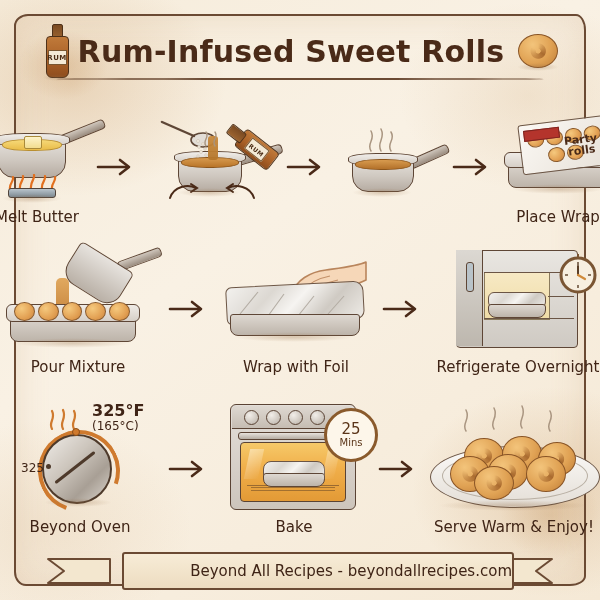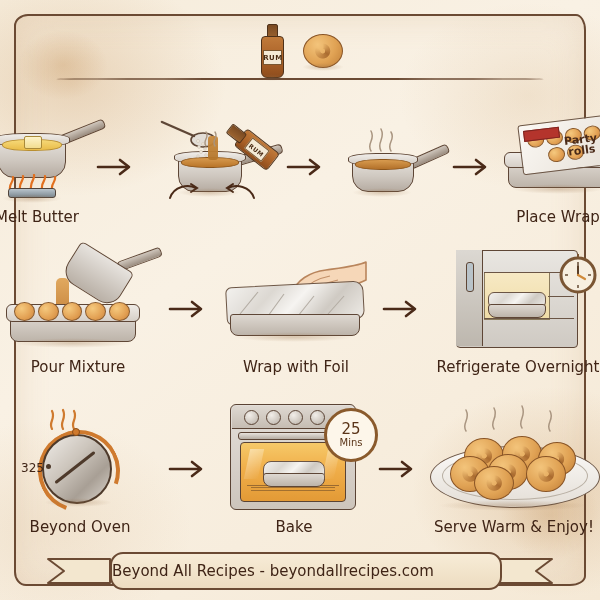--- a/index.html
+++ b/index.html
@@ -178,44 +178,45 @@
     display:flex;align-items:center;justify-content:center;
     font-size:7px;font-weight:700;color:#4a2c14;letter-spacing:.5px;
   }
 
   
   .steam{position:absolute;}
 
   
   .ribbon{position:absolute;left:46px;top:548px;width:508px;height:44px;}
   .ribbon-band{
-    position:absolute;left:64px;top:4px;width:388px;height:34px;
+    position:absolute;left:76px;top:4px;width:388px;height:34px;
     background:linear-gradient(180deg,#f7ecd7,#eddcc0);
-    border:2px solid #6b4a33;border-radius:13px;
-    display:flex;align-items:center;justify-content:flex-start;
+    border:2px solid #6b4a33;border-radius:3px;
+    display:flex;align-items:center;justify-content:flex-end;
   }
   .ribbon-text{font-size:15px;color:#3f2416;white-space:nowrap;}
   .ribbon-tail{position:absolute;top:10px;width:66px;height:26px;}
 </style>
 </head>
 <body>
 
 <div id="page">
 
   <div class="stain" style="left:18px;top:30px;width:90px;height:70px;background:radial-gradient(ellipse at center, rgba(196,146,88,0.30), rgba(196,146,88,0) 70%);"></div>
   <div class="stain" style="left:500px;top:470px;width:100px;height:90px;background:radial-gradient(ellipse at center, rgba(190,140,84,0.26), rgba(190,140,84,0) 70%);"></div>
   <div class="paper-edge"></div>
 
   <div class="header">
     <span style="display:inline-block;vertical-align:middle;position:relative;width:34px;height:58px;">
       <span class="bottle-neck" style="left:13px;top:2px;width:9px;height:14px;"></span>
       <span class="bottle-body" style="left:7px;top:14px;width:21px;height:40px;"></span>
       <span class="bottle-label" style="left:9px;top:28px;width:17px;height:13px;">RUM</span>
       <span class="shadow" style="left:4px;top:52px;width:28px;height:7px;"></span>
     </span>
+    <span class="title">Rum-Infused Sweet Rolls</span>
     <span style="display:inline-block;vertical-align:middle;position:relative;width:46px;height:42px;margin-left:6px;">
       <span class="cinnamon" style="left:3px;top:4px;width:38px;height:32px;"></span>
       <span class="shadow" style="left:2px;top:33px;width:42px;height:8px;"></span>
     </span>
   </div>
   <div class="title-rule"></div>
 
   <div class="row" style="top:112px;gap:2px;">
 
     <div class="cell" style="width:120px;">
@@ -484,20 +485,24 @@
       <div class="art" style="width:168px;height:116px;">
         <div style="position:absolute;left:48px;top:6px;width:40px;height:26px;">
           <svg width="40" height="26" viewBox="0 0 40 26">
               <g fill="none" stroke="#cf7a2e" stroke-width="2.2" stroke-linecap="round">
             <path d="M8 25 C4 18,12 15,8 7"></path>
                 <path d="M19 25 C15 18,23 15,19 6"></path>
                 <path d="M30 25 C26 18,34 15,30 7"></path>
               </g>
             </svg>
         </div>
+        <div class="temp-text" style="left:96px;top:4px;width:78px;line-height:1.12;">
+          <span style="display:block;font-size:16px;font-weight:700;">325°F</span>
+          <span style="display:block;font-size:12px;">(165°C)</span>
+        </div>
         <div class="dial-arc" style="left:42px;top:32px;width:74px;height:74px;transform:rotate(-26deg);"></div>
         <div class="dial" style="left:46px;top:36px;"></div>
         <div class="dial-line" style="left:54px;top:68px;width:50px;transform:rotate(-38deg);"></div>
         <div style="position:absolute;left:76px;top:30px;width:6px;height:6px;border-radius:50%;background:#cf7a2e;border:1px solid #8a4d18;"></div>
         <div style="position:absolute;left:8px;top:63px;width:40px;text-align:right;font-size:12px;color:#3f2416;">
           <span>325</span>
         </div>
         <div style="position:absolute;left:50px;top:66px;width:5px;height:5px;border-radius:50%;background:#4e3a2b;"></div>
         <div class="shadow" style="left:48px;top:100px;width:68px;height:9px;"></div>
       </div>

